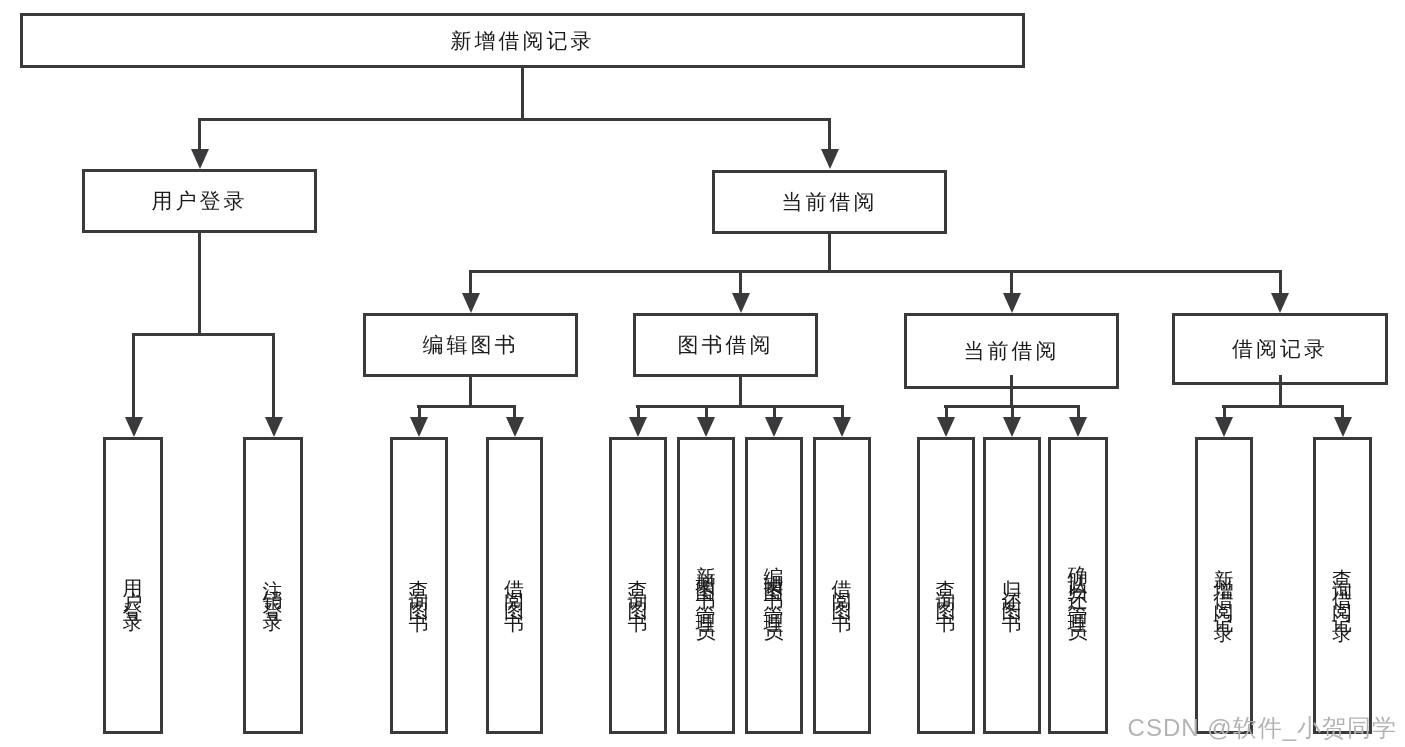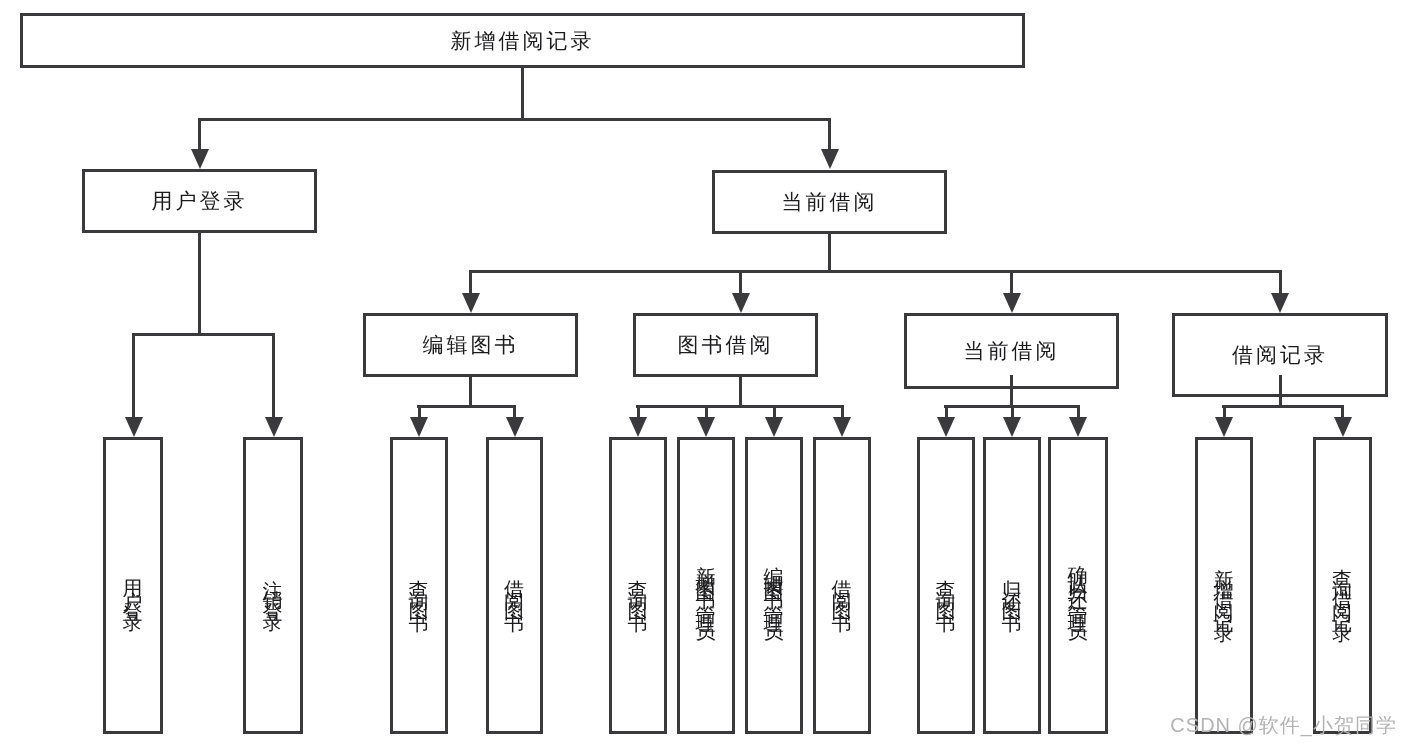--- a/index.html
+++ b/index.html
@@ -22,41 +22,41 @@
   .vtext.long{letter-spacing:8px;}
   .vline{position:absolute;width:3px;background:#3a3a3c;}
   .hline{position:absolute;height:3px;background:#3a3a3c;}
   .arrow{
     position:absolute;width:0;height:0;
     border-left:9px solid transparent;border-right:9px solid transparent;
     border-top:20px solid #3a3a3c;
   }
   .watermark{
     position:absolute;top:712px;right:8px;z-index:10;
-    font-size:20px;color:#b3b3b3;letter-spacing:1px;white-space:nowrap;
+    font-size:24px;color:#b3b3b3;letter-spacing:1px;white-space:nowrap;
   }
 </style>
 </head>
 <body>
 
 <div class="canvas">
 
   <div class="box hdr" style="left:20px;top:13px;width:1005px;height:55px;">新增借阅记录</div>
 
   <div class="box hdr" style="left:82px;top:169px;width:235px;height:64px;">用户登录</div>
 
   <div class="box hdr" style="left:712px;top:170px;width:235px;height:64px;">当前借阅</div>
 
   <div class="box hdr" style="left:363px;top:313px;width:215px;height:64px;">编辑图书</div>
 
   <div class="box hdr" style="left:633px;top:313px;width:185px;height:64px;">图书借阅</div>
 
   <div class="box hdr" style="left:904px;top:313px;width:215px;height:76px;">当前借阅</div>
 
-  <div class="box hdr" style="left:1172px;top:313px;width:216px;height:84px;">借阅记录</div>
+  <div class="box hdr" style="left:1172px;top:313px;width:216px;height:72px;">借阅记录</div>
 
   <div class="box leafbox" style="left:103px;width:60px;">
     <span class="vtext">用户登录</span>
   </div>
   <div class="box leafbox" style="left:243px;width:60px;">
     <span class="vtext">注销登录</span>
   </div>
 
   <div class="box leafbox" style="left:390px;width:58px;">
     <span class="vtext">查询图书</span>

